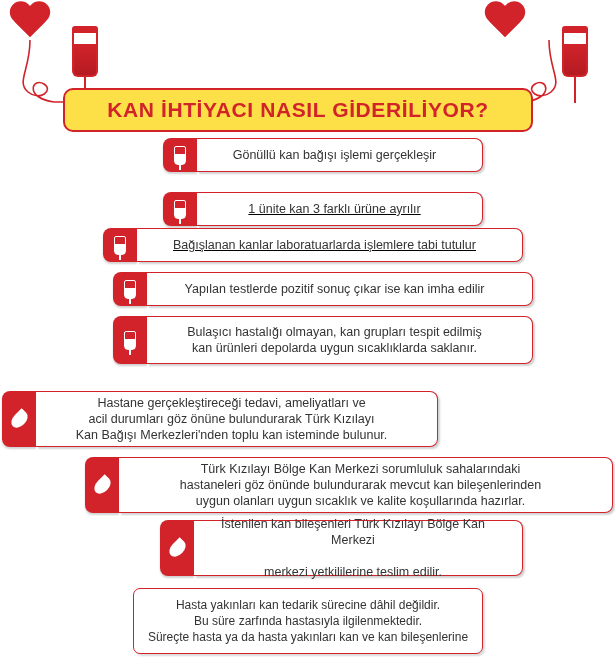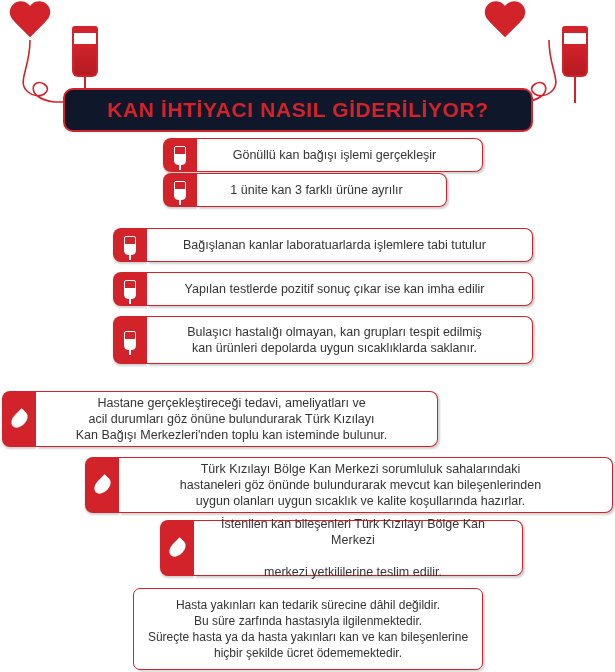--- a/index.html
+++ b/index.html
@@ -79,21 +79,21 @@
 
   
   .title-box {
     position: absolute;
     left: 63px;
     top: 88px;
     width: 470px;
     height: 44px;
     border: 2px solid #d2232a;
     border-radius: 10px;
-    background: #0f172a;
+    background: #fde047;
     display: flex;
     align-items: center;
     justify-content: center;
     box-sizing: border-box;
   }
   .title-text {
     color: #d2232a;
     font-size: 21px;
     font-weight: bold;
     letter-spacing: 0.6px;
@@ -231,30 +231,30 @@
 
   <div class="step shadow center" style="left:163px; top:138px; width:320px; height:34px;">
     <div class="badge">
       <div class="mini-bag"></div>
     </div>
     <div class="body">
       <span class="txt">Gönüllü kan bağışı işlemi gerçekleşir</span>
     </div>
   </div>
 
-  <div class="step shadow center" style="left:163px; top:173px; width:284px; height:34px;">
+  <div class="step shadow center" style="left:163px; top:192px; width:320px; height:34px;text-decoration:underline;">
     <div class="badge">
       <div class="mini-bag"></div>
     </div>
     <div class="body">
       <span class="txt">1 ünite kan 3 farklı ürüne ayrılır</span>
     </div>
   </div>
 
-  <div class="step shadow center" style="left:113px; top:228px; width:420px; height:34px;">
+  <div class="step shadow center" style="left:103px; top:228px; width:420px; height:34px;text-decoration:underline;">
     <div class="badge">
       <div class="mini-bag"></div>
     </div>
     <div class="body">
       <span class="txt">Bağışlanan kanlar laboratuarlarda işlemlere tabi tutulur</span>
     </div>
   </div>
 
   <div class="step shadow center" style="left:113px; top:272px; width:420px; height:34px;">
     <div class="badge">
@@ -314,17 +314,16 @@
         <span>merkezi yetkililerine teslim edilir.</span>
       </span>
     </div>
   </div>
 
   <div class="note">
     <div class="txt">
       <span>Hasta yakınları kan tedarik sürecine dâhil değildir.</span><br>
       <span>Bu süre zarfında hastasıyla ilgilenmektedir.</span><br>
       <span>Süreçte hasta ya da hasta yakınları kan ve kan bileşenlerine</span><br>
-      <span>hiçbir şekilde ücret ödememektedir.</span>
     </div>
   </div>
 
 </div>
 
 </body></html>

